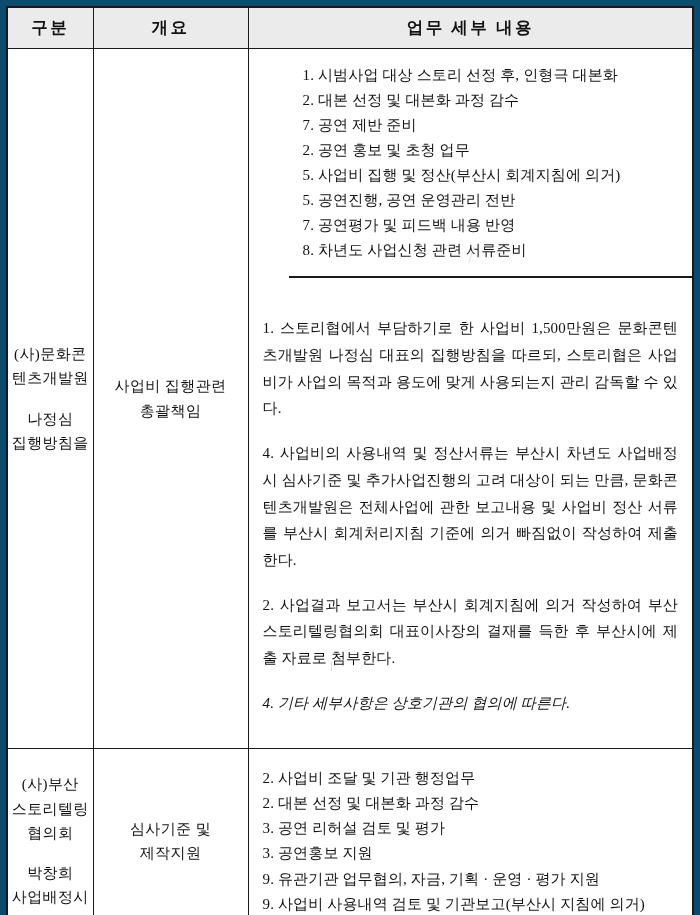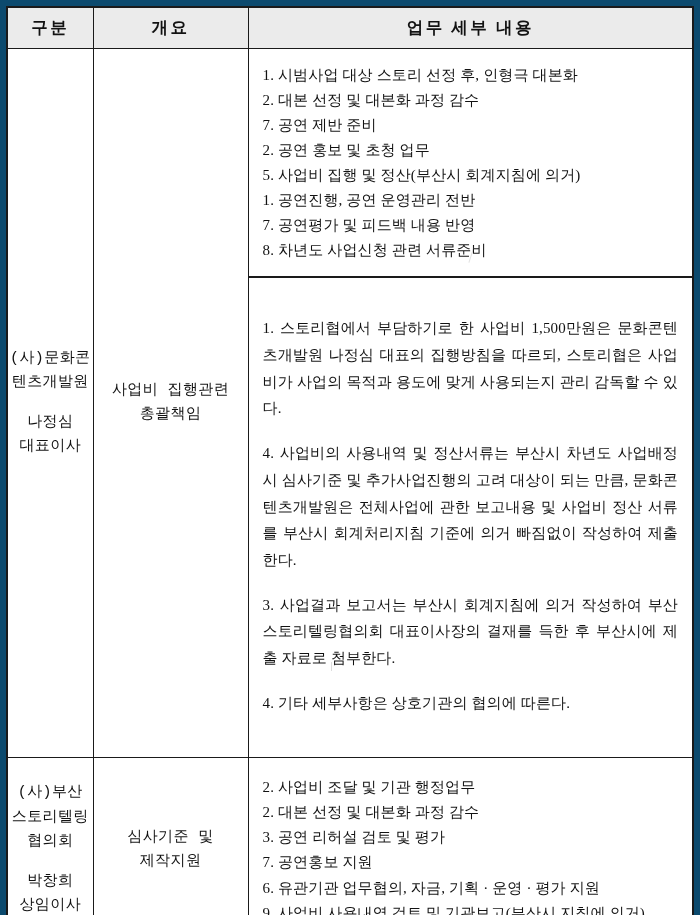--- a/index.html
+++ b/index.html
@@ -60,21 +60,20 @@
     letter-spacing: 2.5px;
   }
   th.head-det { letter-spacing: 3px; font-family: Liberation Serif, serif; }
 
   
   td.cell-div, td.cell-sum {
     text-align: center;
     font-size: 15px;
     line-height: 1.62;
     letter-spacing: 0.4px;
-    font-family: Liberation Mono, monospace;
   }
   td.cell-det {
     text-align: left;
     vertical-align: top;
     padding: 0;
   }
 
   .org-block { display: block; }
   .org-name  { display: block; white-space: pre-line; }
   .org-gap   { display: block; height: 16px; }
@@ -84,20 +83,21 @@
   
   .detail-pane {
     padding: 14px 12px 14px 14px;
     font-size: 15px;
     line-height: 1.67;
     letter-spacing: 0.15px;
   }
   .detail-pane.pane-top {
     border-bottom: 2px solid #1a1a1a;
     padding: 14px 12px 13px 14px;
+    margin-left: 40px;
   }
   .detail-pane.pane-paras {
     padding: 37px 14px 28px 14px;
     line-height: 1.78;
   }
   .detail-pane.pane-row2 { padding: 17px 12px 16px 14px; }
 
   ol.num-list {
     margin: 0;
     padding: 0;
@@ -108,21 +108,21 @@
     margin: 0;
     padding: 0;
   }
 
   p.para {
     margin: 0 0 18px 0;
     text-align: justify;
     text-justify: inter-character;
     word-break: break-all;
   }
-  p.para:last-child { margin-bottom: 13px; }
+  p.para:last-child { margin-bottom: 4px; font-style: italic; }
 
   
   .artifact {
     position: absolute;
     pointer-events: none;
     opacity: 0.22;
   }
   #artifact-slash {
     left: 471px;
     top: 246px;
@@ -161,78 +161,78 @@
 
     <tbody>
 
       <tr>
         <td class="cell-div">
           <span class="org-block">
             <span class="org-name">(사)문화콘
 텐츠개발원</span>
             <span class="org-gap"></span>
             <span class="org-person">나정심
-대표이사</span>
+집행방침을</span>
           </span>
         </td>
 
         <td class="cell-sum">
           <span class="sum-text">사업비 집행관련
 총괄책임</span>
         </td>
 
         <td class="cell-det">
           <div class="detail-pane pane-top">
             <ol class="num-list" id="r1-top-list">
                 <li>1. 시범사업 대상 스토리 선정 후, 인형극 대본화</li>
                 <li>2. 대본 선정 및 대본화 과정 감수</li>
                 <li>7. 공연 제반 준비</li>
                 <li>2. 공연 홍보 및 초청 업무</li>
                 <li>5. 사업비 집행 및 정산(부산시 회계지침에 의거)</li>
-                <li>1. 공연진행, 공연 운영관리 전반</li>
+                <li>5. 공연진행, 공연 운영관리 전반</li>
                 <li>7. 공연평가 및 피드백 내용 반영</li>
                 <li>8. 차년도 사업신청 관련 서류준비</li>
               </ol>
           </div>
           <div class="detail-pane pane-paras">
             <div id="r1-paras">
                 <p class="para">1. 스토리협에서 부담하기로 한 사업비 1,500만원은 문화콘텐츠개발원 나정심 대표의 집행방침을 따르되, 스토리협은 사업비가 사업의 목적과 용도에 맞게 사용되는지 관리 감독할 수 있다.</p>
                 <p class="para">4. 사업비의 사용내역 및 정산서류는 부산시 차년도 사업배정시 심사기준 및 추가사업진행의 고려 대상이 되는 만큼, 문화콘텐츠개발원은 전체사업에 관한 보고내용 및 사업비 정산 서류를 부산시 회계처리지침 기준에 의거 빠짐없이 작성하여 제출한다.</p>
-                <p class="para">3. 사업결과 보고서는 부산시 회계지침에 의거 작성하여 부산스토리텔링협의회 대표이사장의 결재를 득한 후 부산시에 제출 자료로 첨부한다.</p>
+                <p class="para">2. 사업결과 보고서는 부산시 회계지침에 의거 작성하여 부산스토리텔링협의회 대표이사장의 결재를 득한 후 부산시에 제출 자료로 첨부한다.</p>
                 <p class="para">4. 기타 세부사항은 상호기관의 협의에 따른다.</p>
               </div>
           </div>
         </td>
       </tr>
 
       <tr>
         <td class="cell-div">
           <span class="org-block">
             <span class="org-name">(사)부산
 스토리텔링
 협의회</span>
             <span class="org-gap"></span>
             <span class="org-person">박창희
-상임이사</span>
+사업배정시</span>
           </span>
         </td>
 
         <td class="cell-sum">
           <span class="sum-text">심사기준 및
 제작지원</span>
         </td>
 
         <td class="cell-det">
           <div class="detail-pane pane-row2">
             <ol class="num-list" id="r2-list">
                 <li>2. 사업비 조달 및 기관 행정업무</li>
                 <li>2. 대본 선정 및 대본화 과정 감수</li>
                 <li>3. 공연 리허설 검토 및 평가</li>
-                <li>7. 공연홍보 지원</li>
-                <li>6. 유관기관 업무협의, 자금, 기획 · 운영 · 평가 지원</li>
+                <li>3. 공연홍보 지원</li>
+                <li>9. 유관기관 업무협의, 자금, 기획 · 운영 · 평가 지원</li>
                 <li>9. 사업비 사용내역 검토 및 기관보고(부산시 지침에 의거)</li>
               </ol>
           </div>
         </td>
       </tr>
 
     </tbody>
   </table>
 
   <div class="artifact" id="artifact-slash"></div>

